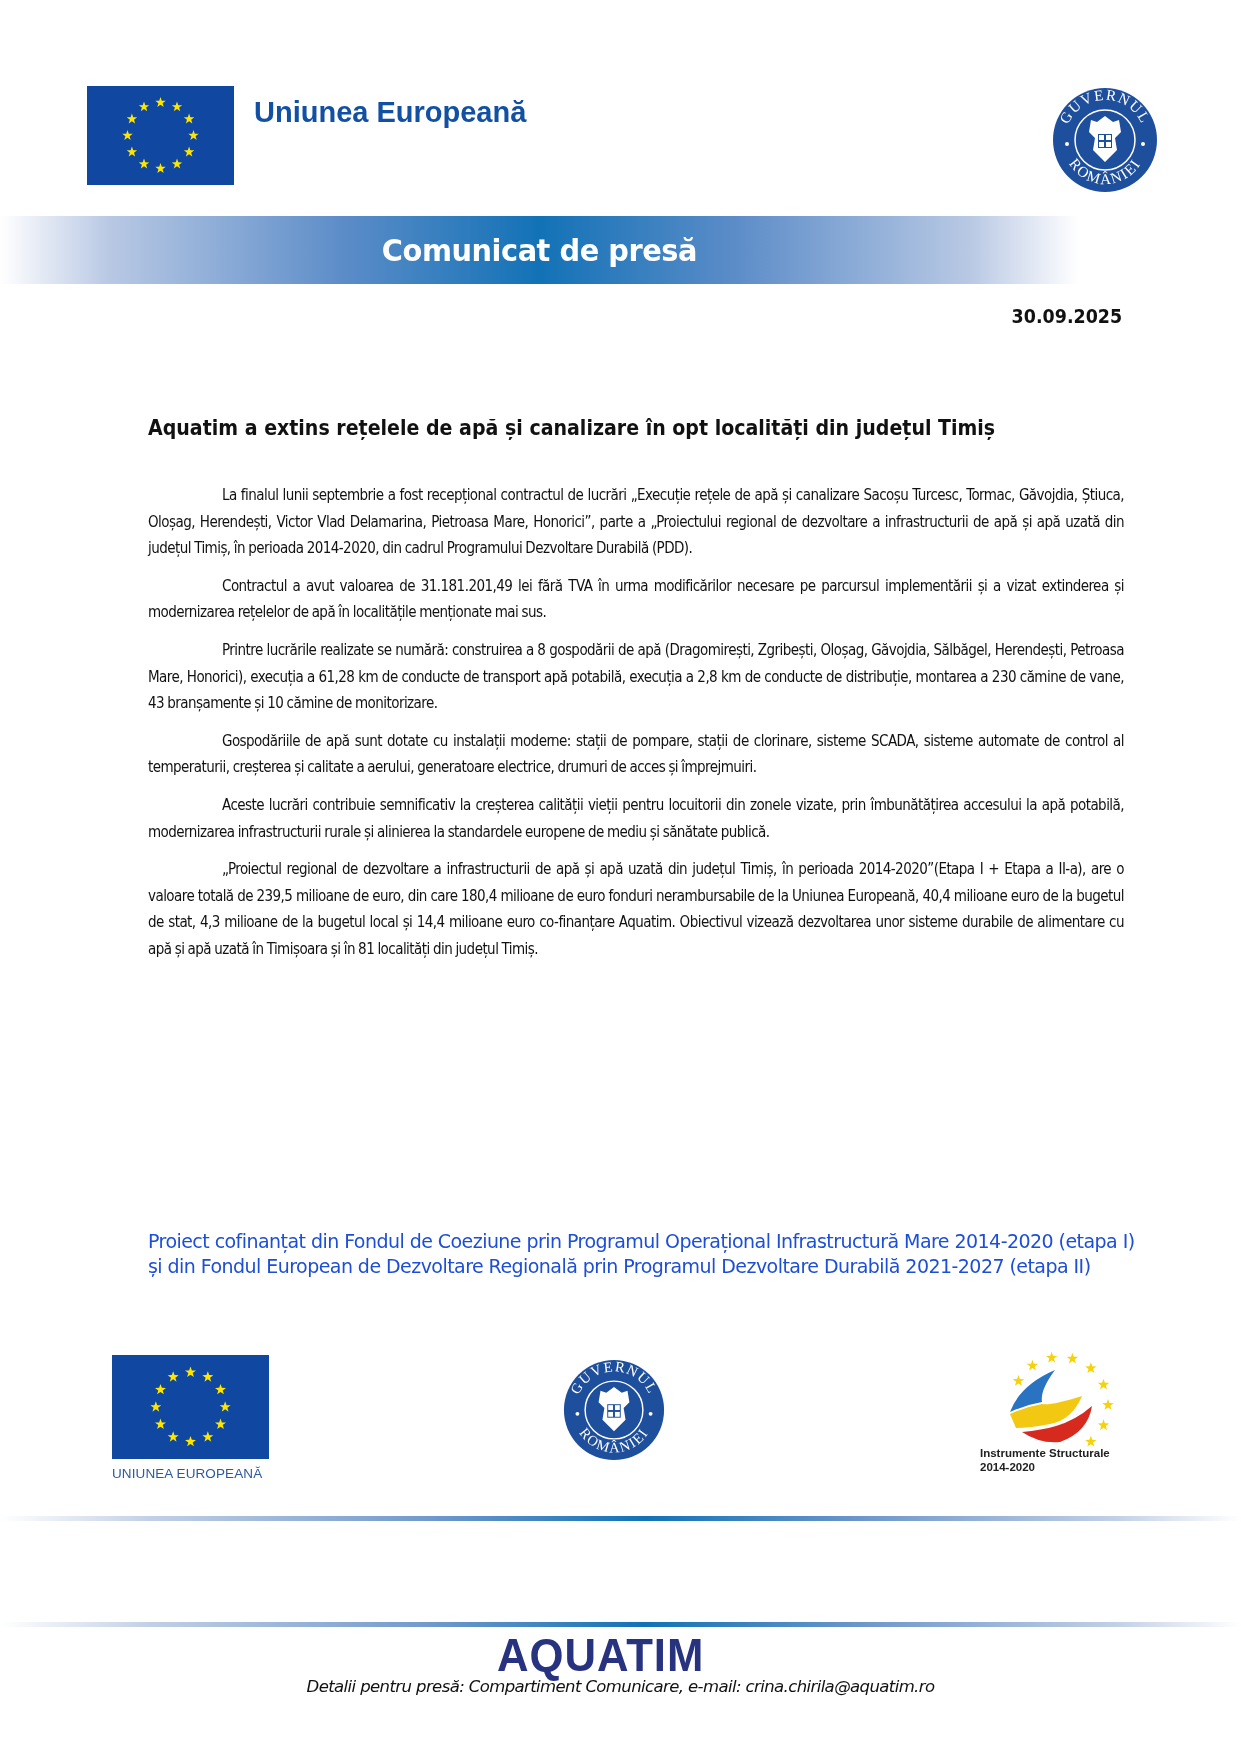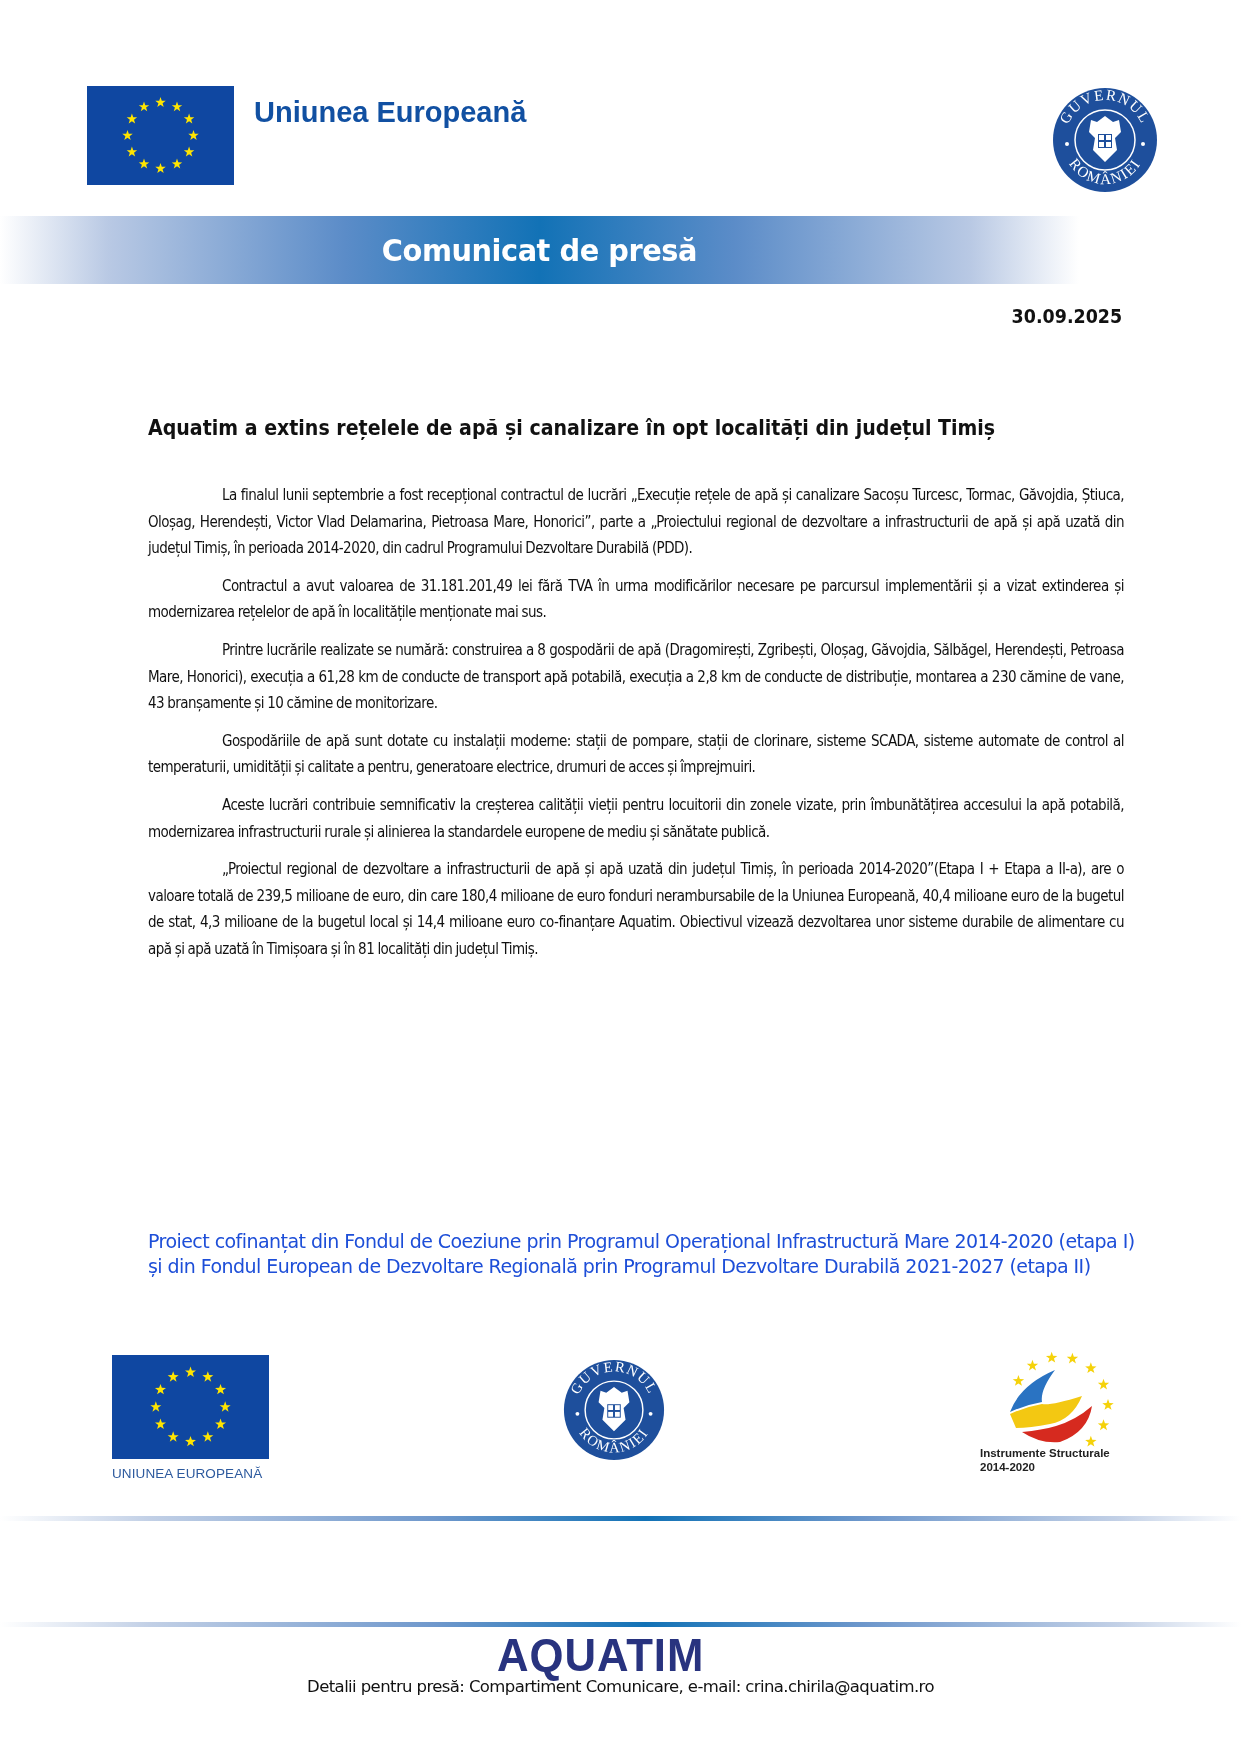--- a/index.html
+++ b/index.html
@@ -34,21 +34,21 @@
   .funding-note { left: 148px; top: 1229px; width: 990px; font-size: 19px; line-height: 25px;
                   font-family: "DejaVu Sans", sans-serif; letter-spacing: -0.55px; color: #1d4ed8; }
 
   .eu-bottom-label { font-family: "Liberation Sans", sans-serif; color: #2d5a9e; font-size: 13.5px; letter-spacing: 0.1px; }
   .is-label { font-family: "Liberation Sans", sans-serif; font-weight: bold; font-size: 11.5px; color: #222; line-height: 14px; }
 
   .sep-line { left: 0; width: 1241px; height: 5px;
               background: linear-gradient(to right, rgba(255,255,255,0) 0%, #c2d0e6 12%, #6f98cc 35%, #1272b6 52%, #6f98cc 70%, #c2d0e6 90%, rgba(255,255,255,0) 100%); }
 
   .aquatim-word { font-family: "Liberation Sans", sans-serif; font-weight: bold; color: #28337f; font-size: 46px; letter-spacing: 1px; transform: scaleX(0.95); transform-origin: left; }
-  .contact { left: 0; width: 1241px; top: 1677px; text-align: center; font-size: 16.5px; font-family: "DejaVu Sans", sans-serif; letter-spacing: -0.6px; color: #111; }
+  .contact { left: 0; width: 1241px; top: 1677px; text-align: center; font-size: 16.5px; font-family: "DejaVu Sans", sans-serif; letter-spacing: -0.6px; color: #111; font-style: italic; }
 </style>
 </head>
 <body>
 
 <div class="abs eu-flag" style="left:87px; top:86px; width:147px; height:99px;">
   <svg width="147" height="99" viewBox="0 0 147 99" id="eu-flag-top">
       <rect width="147" height="99" fill="#0f47a1"></rect>
       <path d="M73.50 11.00 L74.79 14.72 L78.73 14.80 L75.59 17.18 L76.73 20.95 L73.50 18.70 L70.27 20.95 L71.41 17.18 L68.27 14.80 L72.21 14.72 Z" fill="#ffe500"></path>
       <path d="M90.00 15.42 L91.29 19.14 L95.23 19.22 L92.09 21.60 L93.23 25.37 L90.00 23.12 L86.77 25.37 L87.91 21.60 L84.77 19.22 L88.71 19.14 Z" fill="#ffe500"></path>
       <path d="M102.08 27.50 L103.37 31.22 L107.31 31.30 L104.17 33.68 L105.31 37.45 L102.08 35.20 L98.85 37.45 L99.99 33.68 L96.85 31.30 L100.79 31.22 Z" fill="#ffe500"></path>
@@ -97,21 +97,21 @@
 </div>
 
 <div class="abs date">30.09.2025</div>
 
 <div class="abs headline">Aquatim a extins rețelele de apă și canalizare în opt localități din județul Timiș</div>
 
 <div class="abs body-text">
   <p>La finalul lunii septembrie a fost recepțional contractul de lucrări „Execuție rețele de apă și canalizare Sacoșu Turcesc, Tormac, Găvojdia, Știuca, Oloșag,  Herendești, Victor Vlad Delamarina, Pietroasa Mare, Honorici”, parte a „Proiectului regional de dezvoltare a infrastructurii de apă și apă uzată din județul Timiș, în perioada 2014-2020, din cadrul Programului Dezvoltare Durabilă (PDD).</p>
   <p>Contractul a avut valoarea de 31.181.201,49 lei fără TVA în urma modificărilor necesare pe parcursul implementării și a vizat extinderea și modernizarea rețelelor de apă în localitățile menționate mai sus.</p>
   <p>Printre lucrările realizate se numără: construirea a 8 gospodării de apă (Dragomirești, Zgribești, Oloșag, Găvojdia, Sălbăgel, Herendești, Petroasa Mare, Honorici), execuția a 61,28 km de conducte de transport apă potabilă, execuția a 2,8 km de conducte de distribuție, montarea a 230 cămine de vane, 43 branșamente și 10 cămine de monitorizare.</p>
-  <p>Gospodăriile de apă sunt dotate cu instalații moderne: stații de pompare, stații de clorinare, sisteme SCADA, sisteme automate de control al temperaturii, umidității și calitate a pentru, generatoare electrice, drumuri de acces și împrejmuiri.</p>
+  <p>Gospodăriile de apă sunt dotate cu instalații moderne: stații de pompare, stații de clorinare, sisteme SCADA, sisteme automate de control al temperaturii, creșterea și calitate a aerului, generatoare electrice, drumuri de acces și împrejmuiri.</p>
   <p>Aceste lucrări contribuie semnificativ la creșterea calității vieții pentru locuitorii din zonele vizate, prin îmbunătățirea accesului la apă potabilă, modernizarea infrastructurii rurale și alinierea la standardele europene de mediu și sănătate publică.</p>
   <p>„Proiectul regional de dezvoltare a infrastructurii de apă și apă uzată din județul Timiș, în perioada 2014-2020”(Etapa I + Etapa a II-a), are o valoare totală de 239,5 milioane de euro, din care 180,4 milioane de euro fonduri nerambursabile de la Uniunea Europeană, 40,4 milioane euro de la bugetul de stat, 4,3 milioane de la bugetul local și 14,4 milioane euro co-finanțare Aquatim. Obiectivul vizează dezvoltarea unor sisteme durabile de alimentare cu apă și apă uzată în Timișoara și în 81 localități din județul Timiș.</p>
 </div>
 
 <div class="abs funding-note">Proiect cofinanțat din Fondul de Coeziune prin Programul Operațional Infrastructură Mare 2014-2020 (etapa I) și din Fondul European de Dezvoltare Regională prin Programul Dezvoltare Durabilă 2021-2027 (etapa II)</div>
 
 <div class="abs eu-flag" style="left:112px; top:1355px; width:157px; height:104px;">
   <svg width="157" height="104" viewBox="0 0 157 104" id="eu-flag-bottom">
       <rect width="157" height="104" fill="#0f47a1"></rect>
       <path d="M78.50 11.56 L79.86 15.46 L83.99 15.55 L80.70 18.05 L81.90 22.01 L78.50 19.64 L75.10 22.01 L76.30 18.05 L73.01 15.55 L77.14 15.46 Z" fill="#ffe500"></path>

